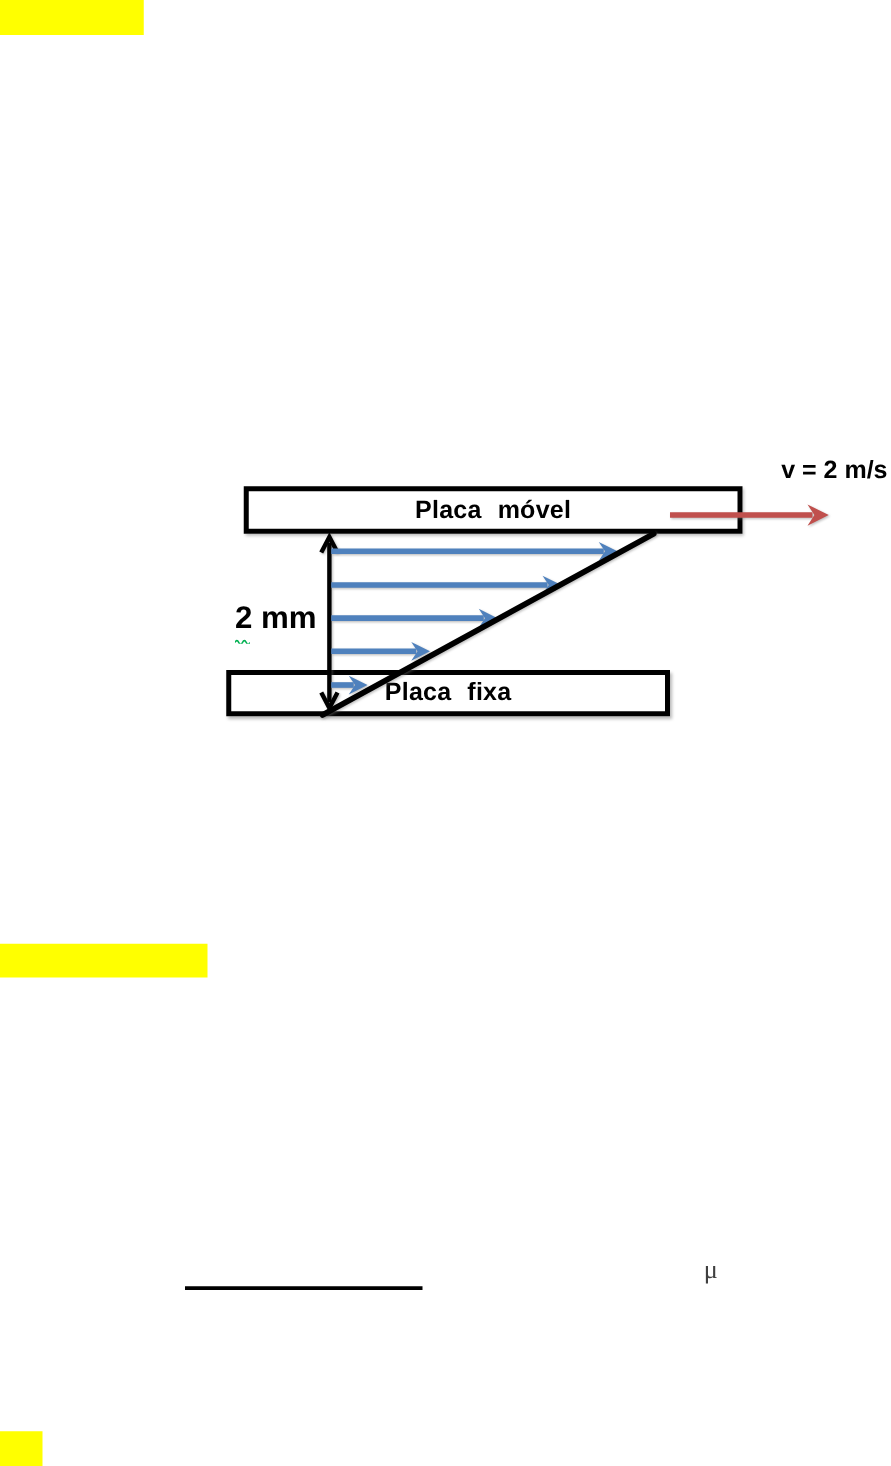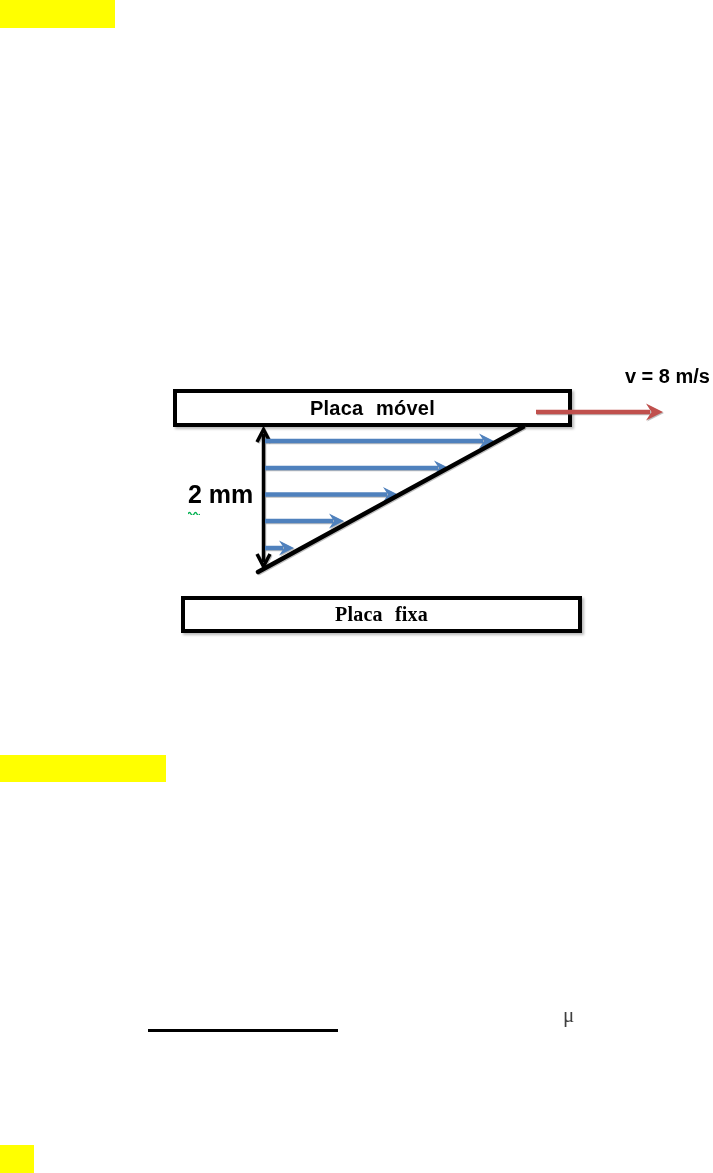--- a/index.html
+++ b/index.html
@@ -23,22 +23,22 @@
   .hl-top{left:0;top:0;width:115px;height:28px;}
   .hl-mid{left:0;top:755px;width:166px;height:27px;}
   .hl-bot{left:0;top:1145px;width:34px;height:28px;}
 
   .plate{
     position:absolute;background:#ffffff;
     border:4px solid var(--diagram_black);
     display:flex;align-items:center;justify-content:center;
     box-shadow:1.5px 2px 2.5px rgba(0,0,0,0.28);
   }
-  .plate-top{left:173px;top:389px;width:399px;height:38px;}
-  .plate-bottom{left:181px;top:596px;width:401px;height:37px;font-family:Liberation Serif, serif;}
+  .plate-top{left:195px;top:389px;width:399px;height:38px;}
+  .plate-bottom{left:181px;top:536px;width:355px;height:37px;}
   .plate-label{
     font-weight:bold;font-size:20px;color:#000;
     word-spacing:7px;letter-spacing:0.2px;white-space:nowrap;
   }
 
   .velocity-label{
     position:absolute;left:592px;top:365px;width:118px;
     font-weight:bold;font-size:20px;color:#000;text-align:right;
     white-space:nowrap;
   }
@@ -80,21 +80,21 @@
   <div class="hl hl-mid"></div>
   <div class="hl hl-bot"></div>
 
   <div class="plate plate-top">
     <span class="plate-label">Placa móvel</span>
   </div>
   <div class="plate plate-bottom">
     <span class="plate-label">Placa fixa</span>
   </div>
 
-  <div class="velocity-label">v = 8 m/s</div>
+  <div class="velocity-label">v = 2 m/s</div>
 
   <div class="gap-label">
     <span class="gap-value">
       <span>2</span>
       <svg class="squiggle" viewBox="0 0 12 4">
         <path d="M0,3 Q1.5,0 3,3 T6,3 T9,3 T12,3" fill="none" stroke="#00B050" stroke-width="1.3"></path>
       </svg>
     </span>
     <span>mm</span>
   </div>

